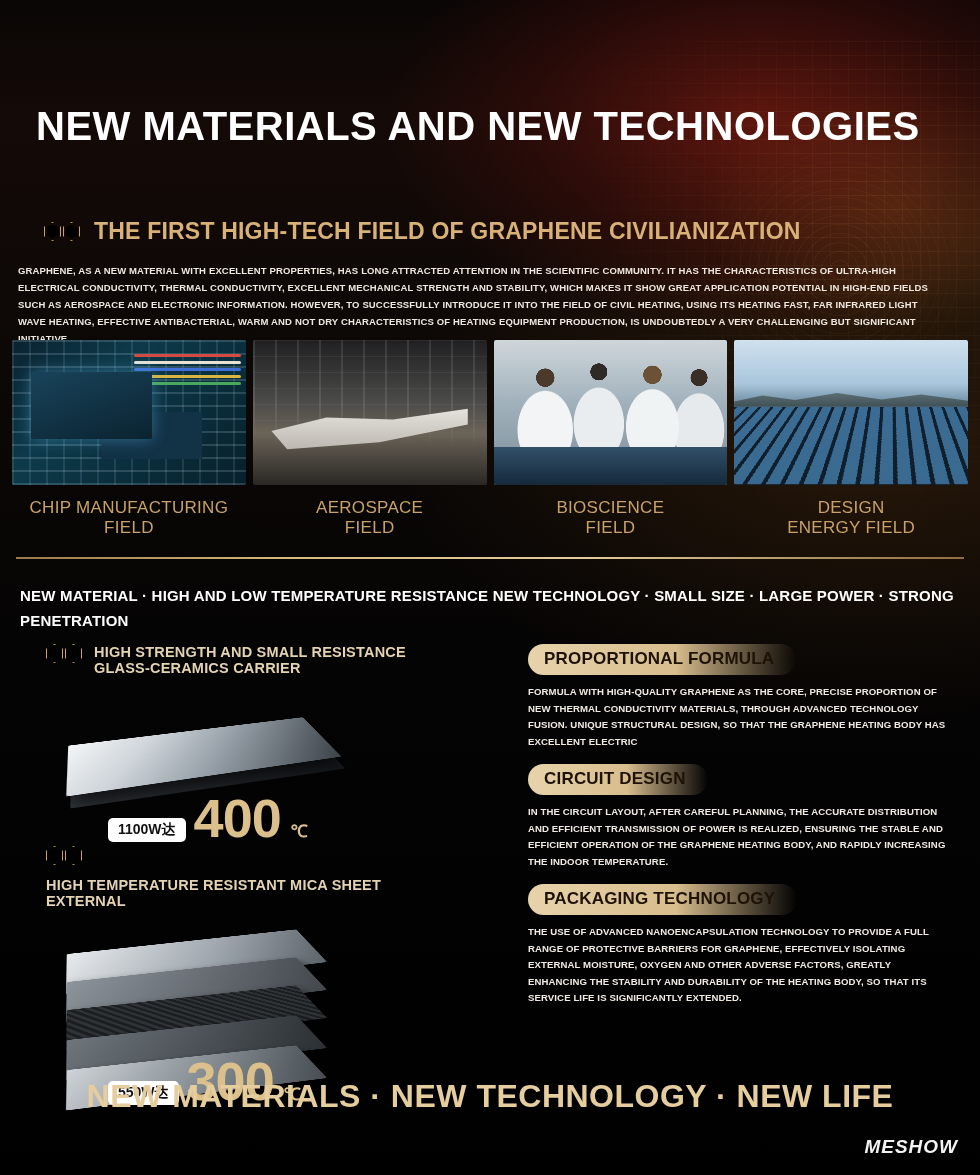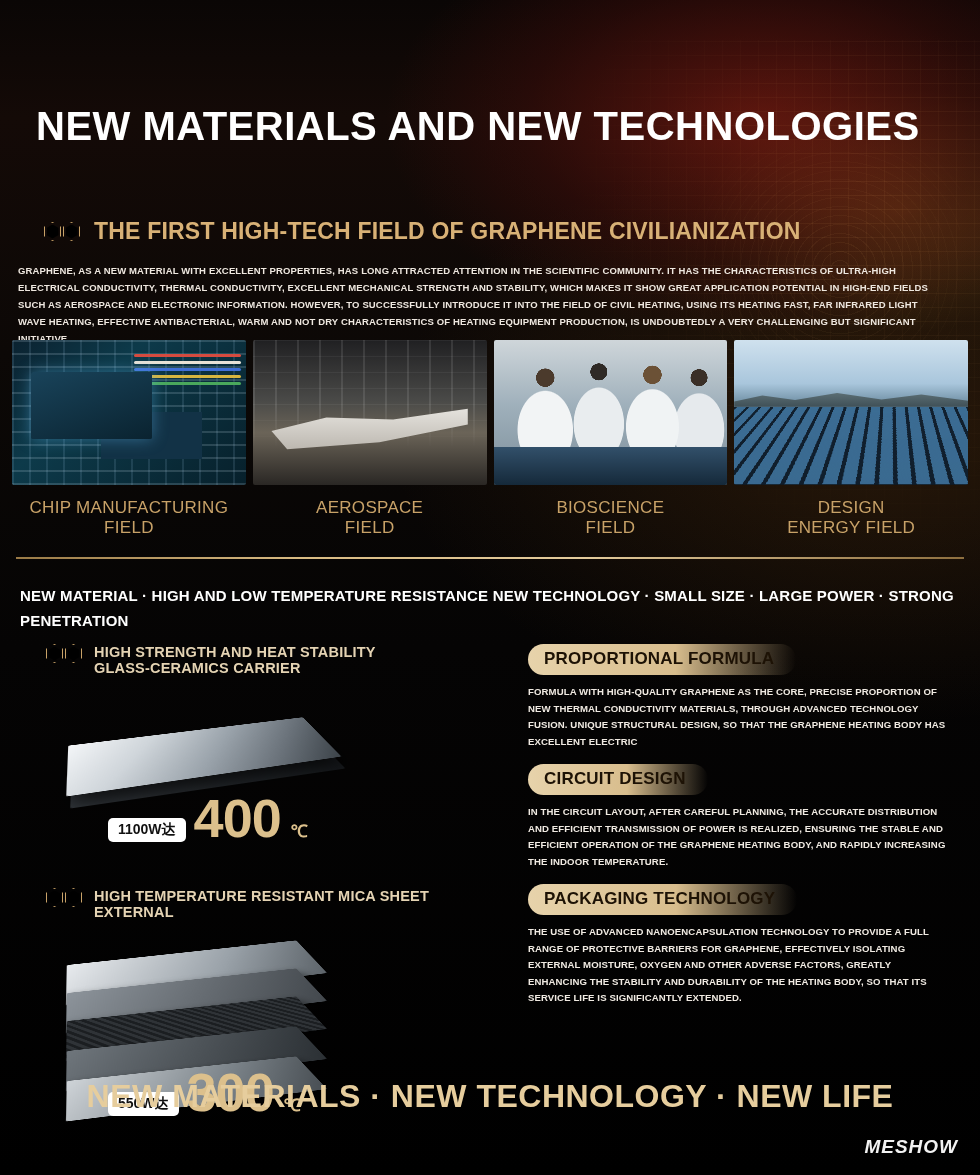--- a/index.html
+++ b/index.html
@@ -292,36 +292,36 @@
   <div class="taglines">NEW MATERIAL  ·  HIGH AND LOW TEMPERATURE RESISTANCE   NEW TECHNOLOGY  ·  SMALL SIZE  ·  LARGE POWER  ·  STRONG PENETRATION</div>
 
   <div class="leftcol">
 
     <div class="blk-head">
       <span class="hexpair">
         <span class="hex outline"></span>
         <span class="hex outline"></span>
       </span>
       <span class="blk-title">
-        <span>HIGH STRENGTH AND HEAT STABILITY</span><br>
+        <span>HIGH STRENGTH AND SMALL RESISTANCE</span><br>
         <span>GLASS-CERAMICS CARRIER</span>
       </span>
     </div>
 
     <div class="plate-wrap">
       <div class="glass-plate2"></div>
       <div class="glass-plate"></div>
       <div class="badge-row" style="left:62px; top:108px;">
         <span class="wbadge">1100W达</span>
         <span class="bignum">400</span>
         <span class="deg">℃</span>
       </div>
     </div>
 
-    <div class="blk-head" style="margin-top:42px;">
+    <div class="blk-head" style="flex-direction:column;">
       <span class="hexpair">
         <span class="hex outline"></span>
         <span class="hex outline"></span>
       </span>
       <span class="blk-title">
         <span>HIGH TEMPERATURE RESISTANT MICA SHEET</span><br>
         <span>EXTERNAL</span>
       </span>
     </div>
 

